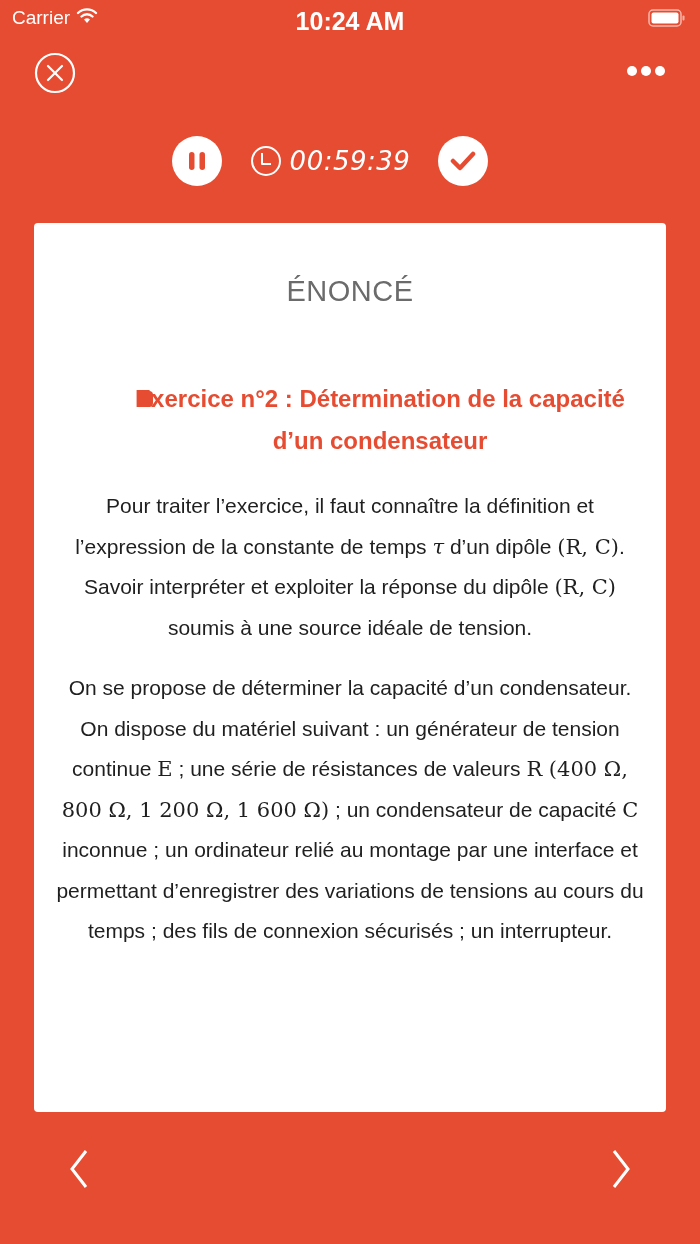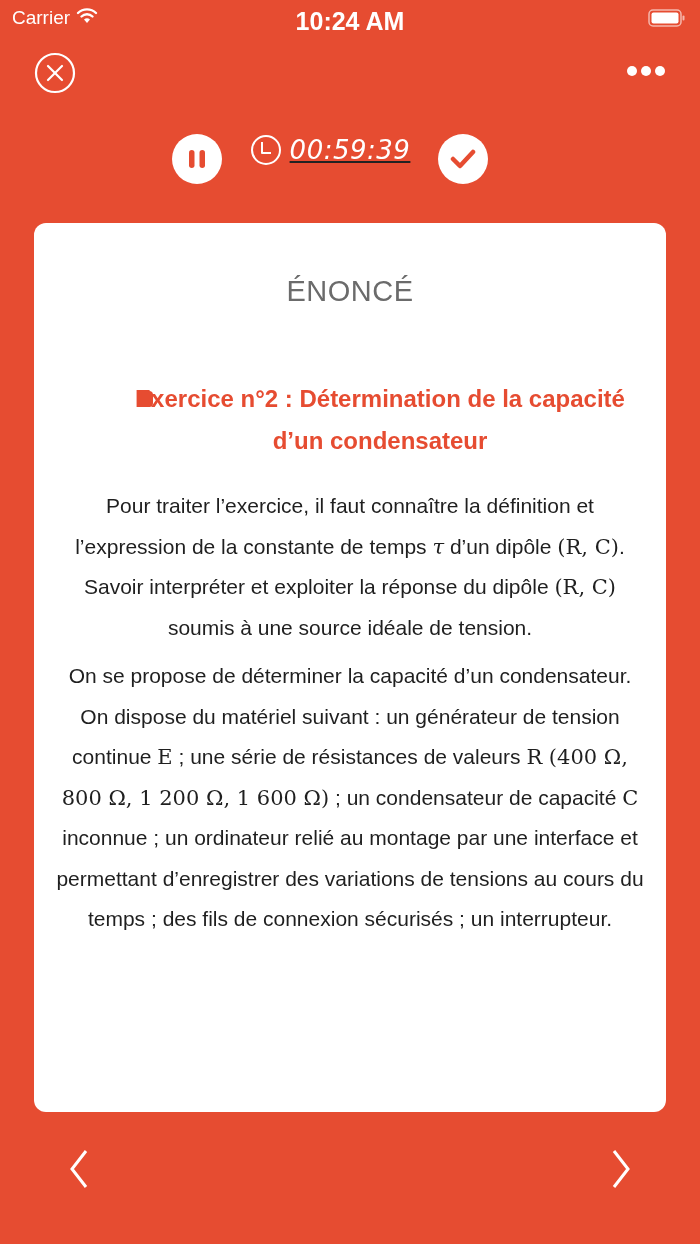--- a/index.html
+++ b/index.html
@@ -18,50 +18,50 @@
     .status-bar .carrier { position: absolute; left: 12px; top: 7px; display: flex; align-items: center; gap: 6px; }
     .status-bar .time { position: absolute; left: 0; right: 0; top: 7px; text-align: center; font-weight: bold; font-size: 25px; }
     .status-bar .battery { position: absolute; right: 14px; top: 8px; }
     
     .close-btn { position: absolute; left: 34px; top: 52px; width: 42px; height: 42px; }
     .more-btn { position: absolute; right: 34px; top: 60px; width: 40px; height: 22px; display: flex; gap: 4px; align-items: center; justify-content: center; cursor: pointer; }
     .more-btn span { width: 10px; height: 10px; border-radius: 50%; background: #fff; display: block; }
     
     .controls {
       position: absolute; top: 134px; left: 0; width: 660px; height: 54px;
-      display: flex; align-items: flex-start; justify-content: center; text-decoration: underline;
+      display: flex; align-items: center; justify-content: center;
     }
     .round-btn {
       width: 50px; height: 50px; border-radius: 50%; background: #fff;
       display: flex; align-items: center; justify-content: center; cursor: pointer;
     }
     .timer { display: flex; align-items: center; margin: 0 28px 0 28px; color: #fff; }
     .timer .value { font-style: italic; font-size: 26px; margin-left: 8px; letter-spacing: 0.5px; font-family: "DejaVu Sans", sans-serif; font-weight: 300; }
     
     .card {
       position: absolute; left: 34px; top: 223px; width: 632px; height: 889px;
-      background: #fff; border-radius: 12px; overflow: hidden;
+      background: #fff; border-radius: 4px; overflow: hidden;
     }
     .section-title {
       text-align: center; font-size: 29px; color: #6b6b6b; letter-spacing: 0.5px;
       margin-top: 52px;
     }
     .exercise-heading {
       margin-top: 70px; padding: 0 40px 0 100px; position: relative;
       color: #E64C31; font-weight: bold; font-size: 24px; line-height: 42px; text-align: center;
     }
     .exercise-heading .bullet {
       position: absolute; left: 103px; top: 13px; width: 16px; height: 16px; border-radius: 4px; background: #E64C31;
     }
     .para {
       text-align: center; font-size: 21px; line-height: 40.5px; color: #1f1f1f;
       padding: 0 22px;
     }
     .para.first { margin-top: 24px; }
-    .para.second { margin-top: 8px; }
+    .para.second { margin-top: 20px; }
     .math { font-family: "DejaVu Serif", "Liberation Serif", serif; }
     .math-i { font-family: "DejaVu Serif", "Liberation Serif", serif; font-style: italic; }
     
     .prev-btn, .next-btn { position: absolute; top: 1148px; width: 30px; height: 42px; cursor: pointer; }
     .prev-btn { left: 64px; }
     .next-btn { right: 64px; }
   </style>
 </head>
 <body>
 

